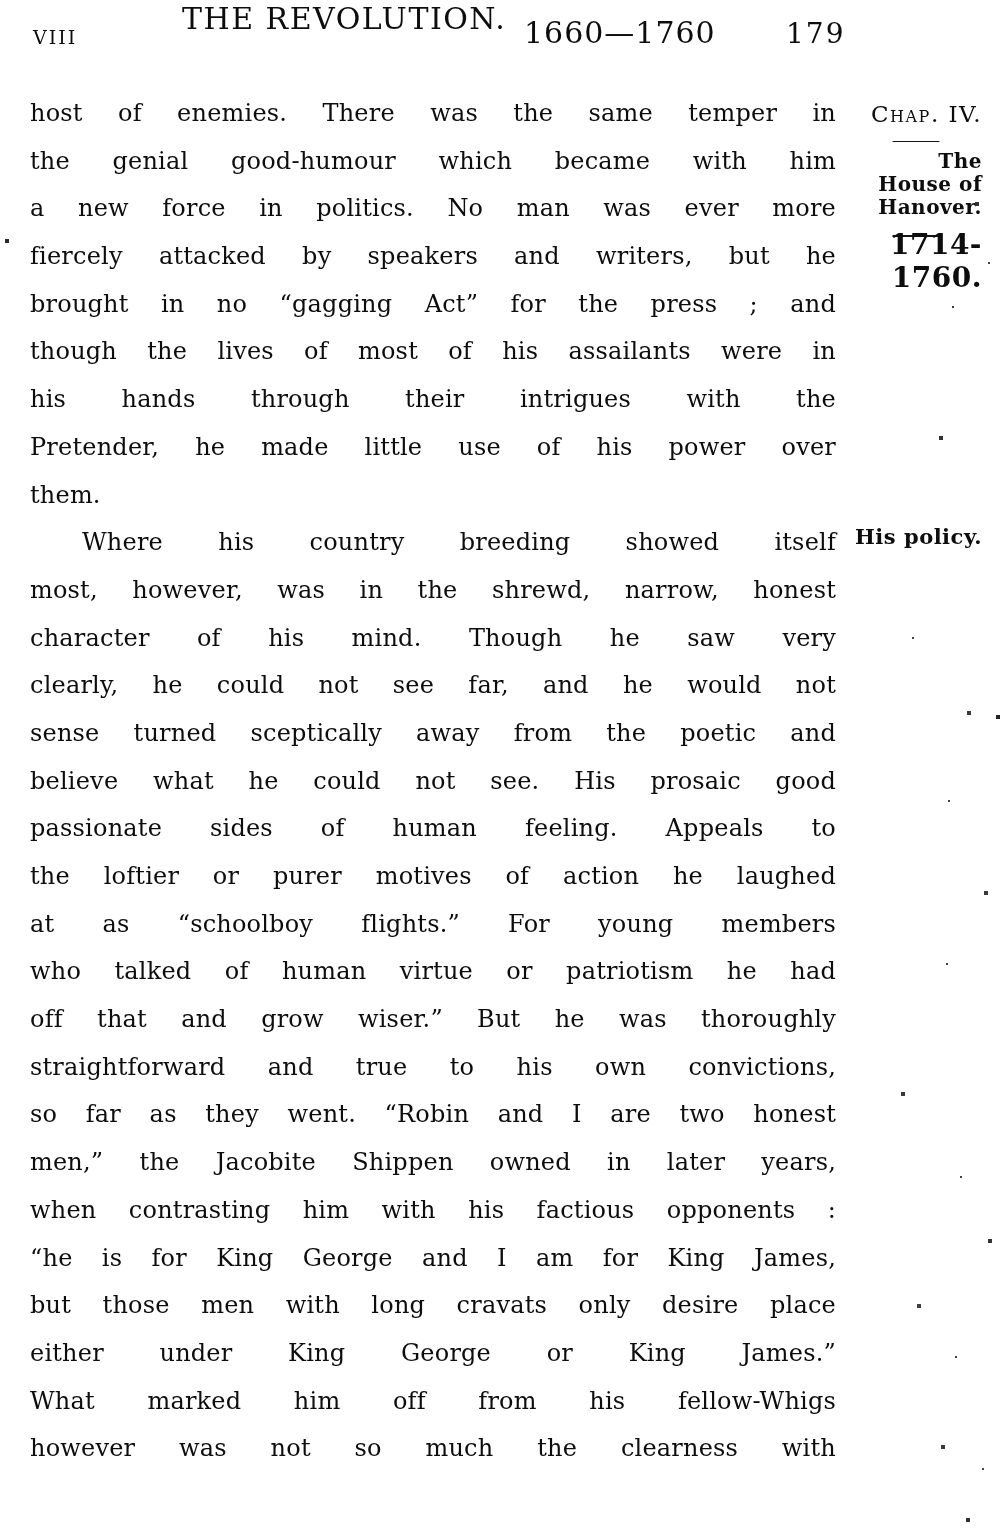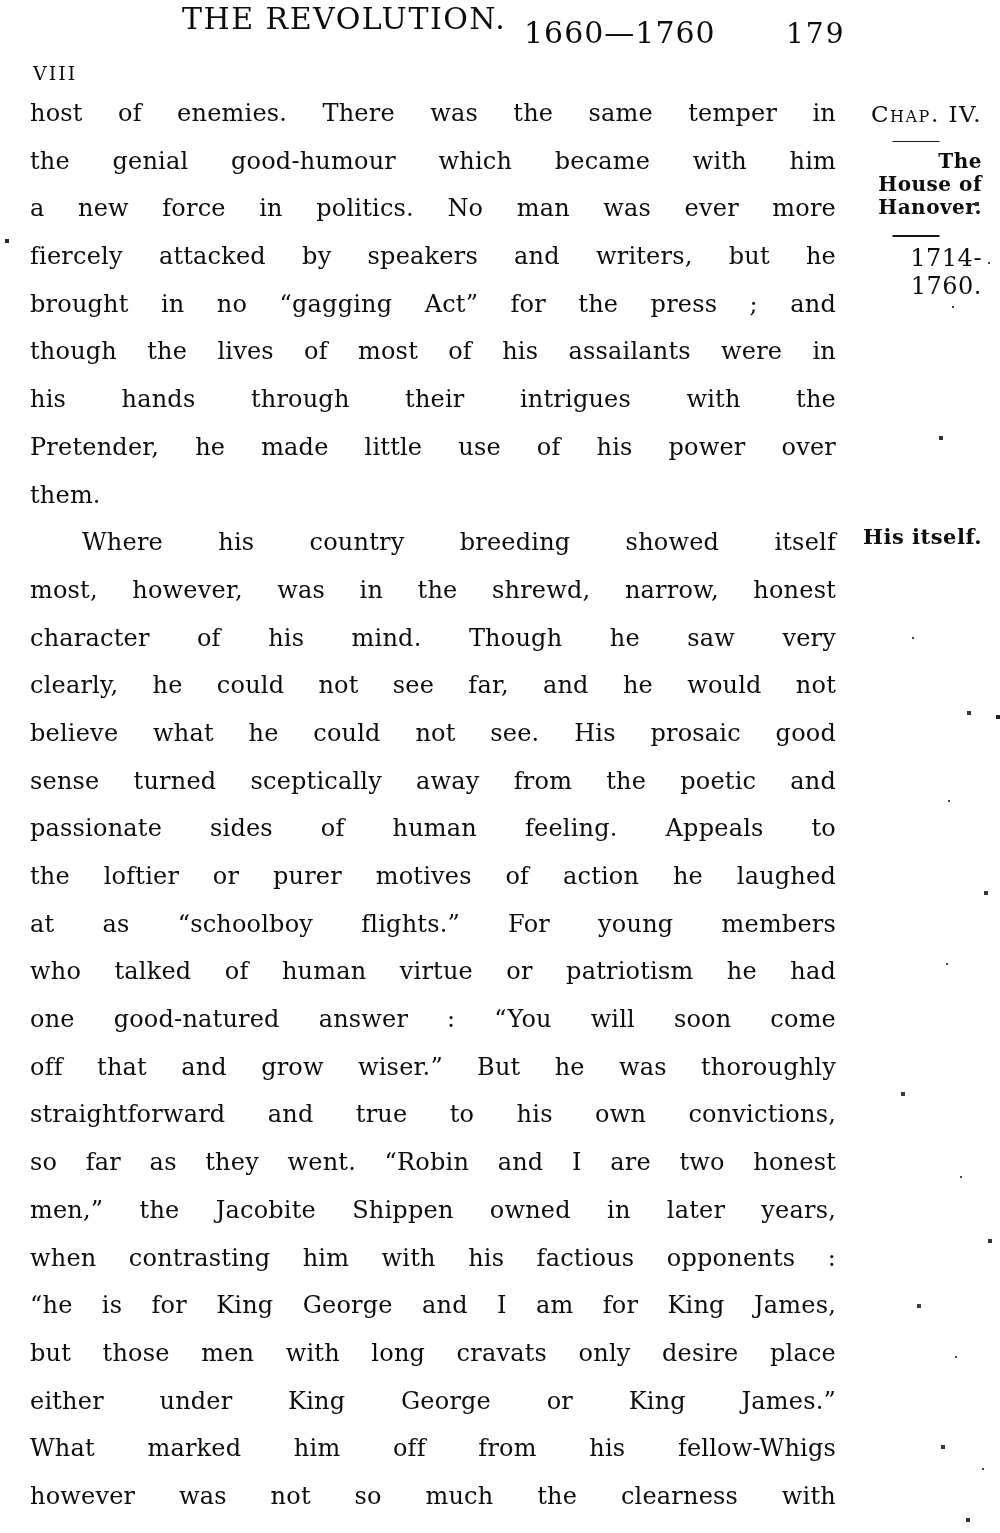--- a/index.html
+++ b/index.html
@@ -11,21 +11,21 @@
   .page {
     position: relative;
     width: 1000px; height: 1533px;
     background: #fff;
     color: #0d0d0d;
     font-family: "DejaVu Serif", serif;
   }
 
   
   .running-head span { position: absolute; white-space: nowrap; }
-  .sig      { left: 33px;  top: 26px; font-size: 19px; letter-spacing: 2px; margin-top: 36px; }
+  .sig      { left: 33px;  top: 26px; font-size: 19px; letter-spacing: 2px; }
   .rh-title { left: 182px; top: 1px; font-size: 30px; letter-spacing: 1.5px; }
   .rh-dates { left: 524px; top: 15px; font-size: 30px; letter-spacing: 1px; }
   .pagenum  { left: 786px; top: 17px; font-size: 28px; letter-spacing: 2px; text-align: right; }
 
   
   .text-block {
     position: absolute;
     left: 30px; top: 90px;
     width: 806px;
     font-size: 24px;
@@ -48,21 +48,21 @@
     position: absolute;
     left: 850px; top: 0; width: 132px; height: 100%;
     text-align: right;
   }
   .margin-col > div { position: absolute; width: 100%; }
   .mn-chap   { top: 101px; font-size: 23px; font-variant: small-caps; letter-spacing: 1.5px; }
   .mrule     { left: 50% !important; transform: translateX(-50%); width: 47px !important; border-top: 2px solid #151515; }
   .mrule.r1  { top: 141px; border-top-width: 1px; }
   .mrule.r2  { top: 235px; }
   .mn-house  { top: 150px; font-size: 20px; line-height: 23px; font-weight: bold; letter-spacing: 0.5px; }
-  .mn-dates  { top: 244px; font-size: 24px; font-weight: normal; letter-spacing: 0.5px; }
+  .mn-dates  { top: 228px; font-size: 28px; font-weight: bold; letter-spacing: 0.5px; }
   .mn-policy { top: 524px; font-size: 21px; font-weight: bold; letter-spacing: 0.5px; }
 
   
   .specks {
     position: absolute; left: 0; top: 0;
     width: 2px; height: 2px; background: transparent;
     box-shadow:
       6px 240px 0 1px #2a2a2a,
       976px 203px 0 1px #333,
       988px 262px 0 0px #444,
@@ -106,27 +106,26 @@
       <div class="jline">though the lives of most of his assailants were in</div>
       <div class="jline">his hands through their intrigues with the</div>
       <div class="jline">Pretender, he made little use of his power over</div>
       <div class="line">them.</div>
     </div>
     <div class="para">
       <div class="jline indent">Where his country breeding showed itself</div>
       <div class="jline">most, however, was in the shrewd, narrow, honest</div>
       <div class="jline">character of his mind.  Though he saw very</div>
       <div class="jline">clearly, he could not see far, and he would not</div>
+      <div class="jline">sense turned sceptically away from the poetic and</div>
       <div class="jline">believe what he could not see.  His prosaic good</div>
-      <div class="jline">sense turned sceptically away from the poetic and</div>
       <div class="jline">passionate sides of human feeling.  Appeals to</div>
       <div class="jline">the loftier or purer motives of action he laughed</div>
       <div class="jline">at as “schoolboy flights.”  For young members</div>
       <div class="jline">who talked of human virtue or patriotism he had</div>
-      <div class="jline">one good-natured answer : “You will soon come</div>
       <div class="jline">off that and grow wiser.”  But he was thoroughly</div>
       <div class="jline">straightforward and true to his own convictions,</div>
       <div class="jline">so far as they went.  “Robin and I are two honest</div>
       <div class="jline">men,” the Jacobite Shippen owned in later years,</div>
       <div class="jline">when contrasting him with his factious opponents :</div>
       <div class="jline">“he is for King George and I am for King James,</div>
       <div class="jline">but those men with long cravats only desire place</div>
       <div class="jline">either under King George or King James.”</div>
       <div class="jline">What marked him off from his fellow-Whigs</div>
       <div class="jline">however was not so much the clearness with</div>
@@ -136,17 +135,17 @@
   <aside class="margin-col">
     <div class="mn-chap">Chap. IV.</div>
     <div class="mrule r1"></div>
     <div class="mn-house">
       <div>The</div>
       <div>House of</div>
       <div>Hanover.</div>
     </div>
     <div class="mrule r2"></div>
     <div class="mn-dates">1714-1760.</div>
-    <div class="mn-policy">His itself.</div>
+    <div class="mn-policy">His policy.</div>
   </aside>
 
   <div class="specks"></div>
 </div>
 
 </body></html>

